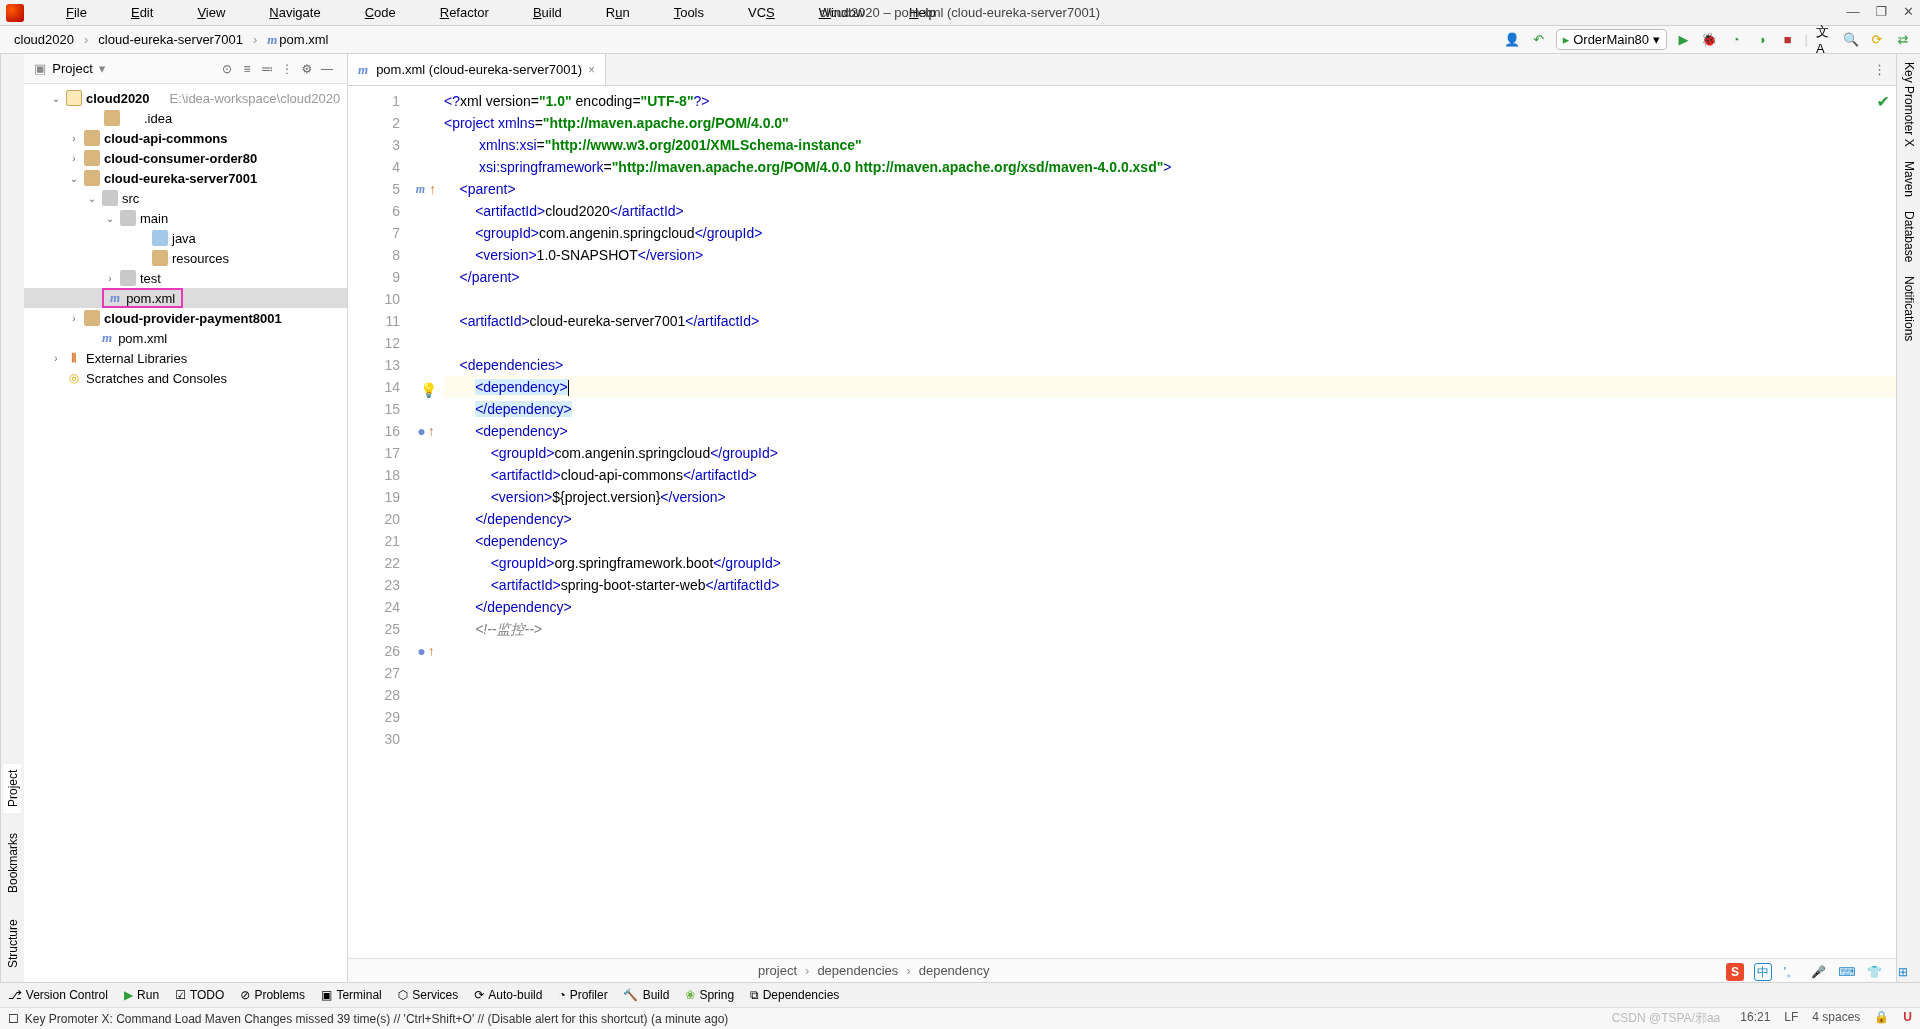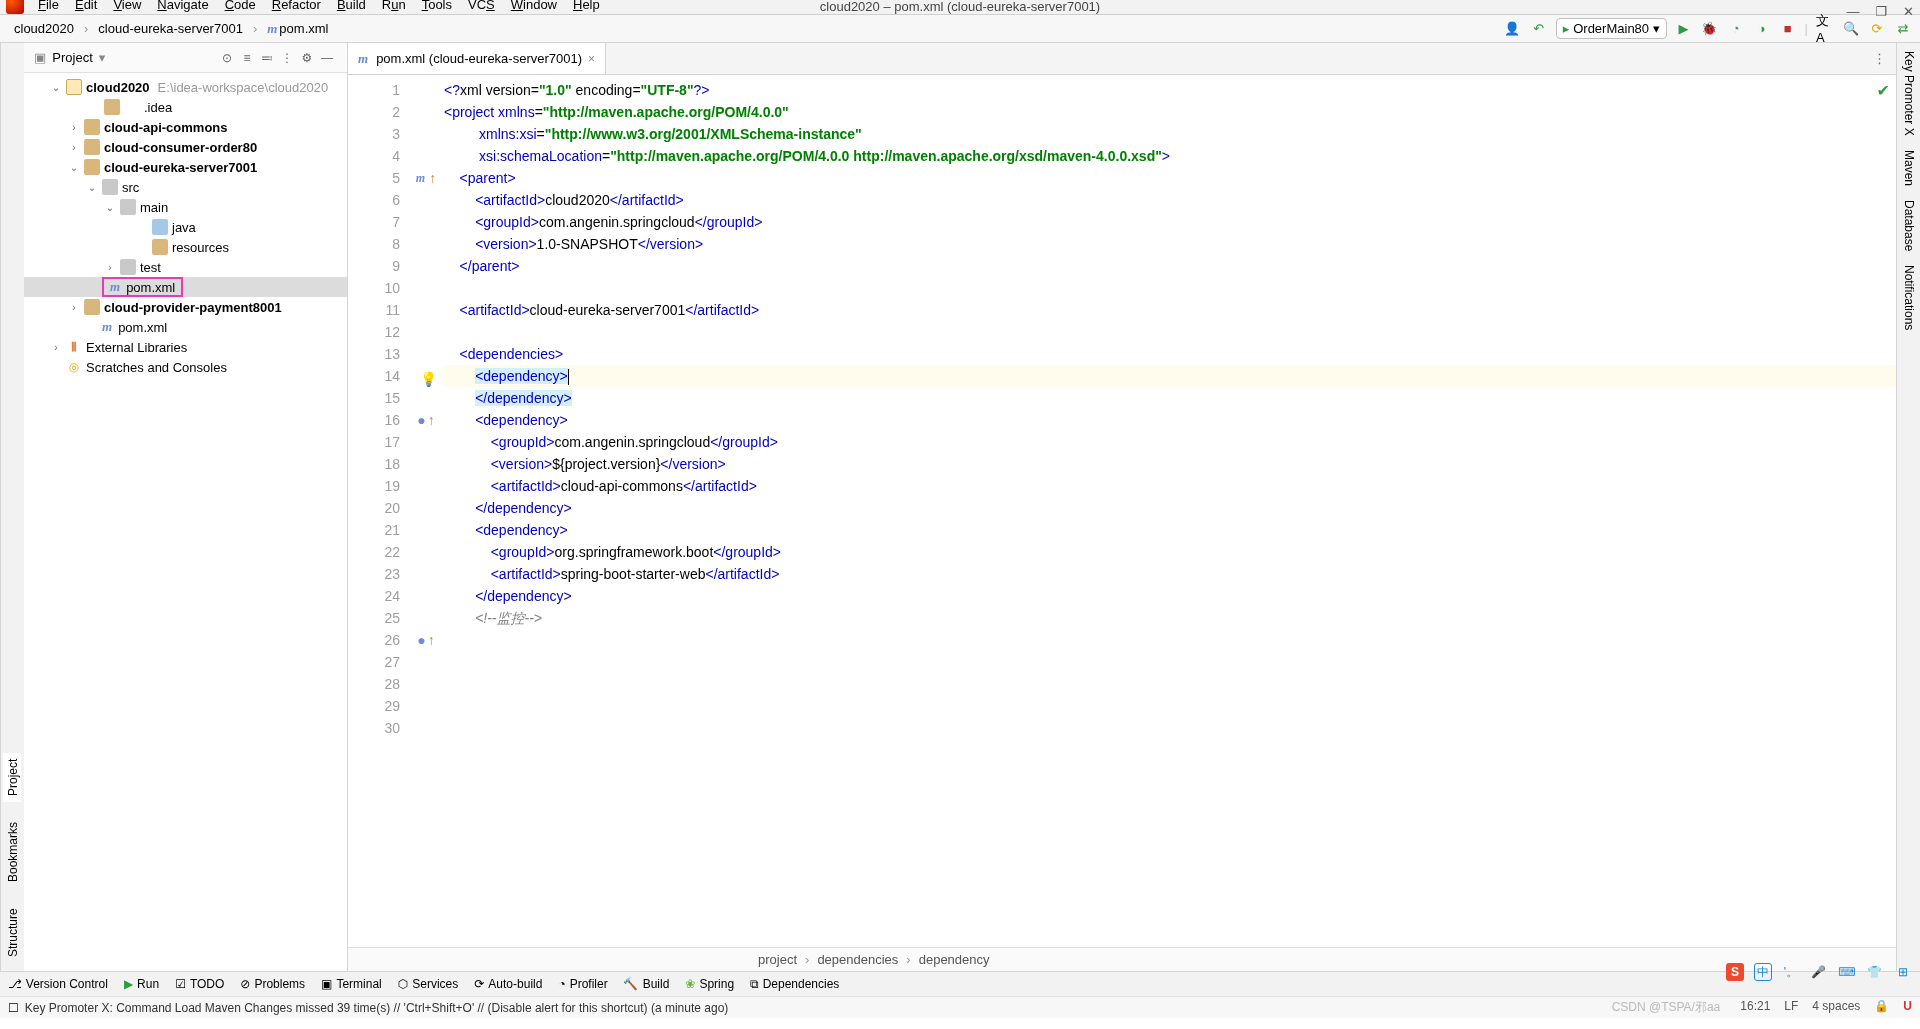--- a/index.html
+++ b/index.html
@@ -1,18 +1,18 @@
 <!DOCTYPE html>
 <html><head>
   <meta charset="utf-8">
   <style>
     * { margin: 0; padding: 0; box-sizing: border-box; font-family: "Segoe UI", Arial, sans-serif; }
     body { background: #fff; color: #000; font-size: 13px; overflow: hidden; height: 1029px; width: 1920px; position: relative; }
 
-    .menubar { height: 15px; display: flex; align-items: flex-end; background: #f2f2f2; border-bottom: 1px solid #d0d0d0; padding: 0 6px; }
+    .menubar { height: 26px; display: flex; align-items: center; background: #f2f2f2; border-bottom: 1px solid #d0d0d0; padding: 0 6px; gap: 28px; }
     .menubar .app-icon { width: 18px; height: 18px; margin-right: 6px; background: radial-gradient(circle at 30% 30%, #ff5a00, #b30000); border-radius: 3px; }
     .menubar .mitem { padding: 2px 8px; cursor: default; }
     .menubar .mitem u { text-decoration: underline; }
     .menubar .wintitle { position: absolute; left: 50%; transform: translateX(-50%); color: #444; }
     .win-controls { position: absolute; right: 6px; top: 4px; display: flex; gap: 16px; color: #555; }
 
     .navbar { height: 28px; display: flex; align-items: center; background: #f7f7f7; border-bottom: 1px solid #d4d4d4; padding: 0 10px; gap: 6px; }
     .crumb { padding: 2px 4px; }
     .crumb-sep { color: #999; }
     .m-icon { color: #6c8cd5; font-weight: bold; font-style: italic; margin-right: 2px; font-family: serif; }
@@ -34,21 +34,21 @@
     .tree { flex: 1; overflow: auto; padding: 4px 0; }
     .tree-row { display: flex; align-items: center; height: 20px; gap: 4px; white-space: nowrap; }
     .tree-row .arrow { width: 12px; text-align: center; color: #6b6b6b; font-size: 10px; }
     .tree-row .ficon { width: 16px; height: 16px; display: inline-flex; align-items: center; justify-content: center; font-size: 12px; }
     .ficon.folder { background: #d9b77c; border-radius: 2px; }
     .ficon.folder-blue { background: #a3c8e8; border-radius: 2px; }
     .ficon.folder-gray { background: #c9c9c9; border-radius: 2px; }
     .ficon.root { background: #ffe9b8; border: 1px solid #caa95a; border-radius: 2px; }
     .ficon.bars { color: #e07e3a; font-weight: bold; }
     .tree-row .label { }
-    .tree-row .sub { color: #999; margin-left: 4px; }
+    .tree-row .sub { color: #999; margin-left: 16px; }
     .tree-row.bold .label { font-weight: 600; }
     .tree-row.sel { background: #dcdcdc; }
     .tree-row .hi-box { border: 2px solid #e83ab8; padding: 0 6px; display: inline-flex; align-items: center; height: 20px; gap: 4px; }
 
     .editor-area { flex: 1; display: flex; flex-direction: column; position: relative; }
     .tabbar { height: 32px; display: flex; align-items: center; border-bottom: 1px solid #d4d4d4; background: #f4f4f4; }
     .etab { height: 100%; display: flex; align-items: center; padding: 0 10px; background: #fff; border-right: 1px solid #d4d4d4; gap: 6px; position: relative; }
     .etab .close { color: #888; font-size: 12px; }
     .tabbar .dots { margin-left: auto; padding: 0 10px; color: #666; }
 
@@ -325,36 +325,36 @@
           </div>
           <div class="srow"></div>
           <div class="srow"></div>
           <div class="srow"></div>
           <div class="srow"></div>
         </div>
       <div class="code" id="code">
           <div class="crow"><span class="t-tag">&lt;?</span>xml version=<span class="t-str">"1.0"</span> encoding=<span class="t-str">"UTF-8"</span><span class="t-tag">?&gt;</span></div>
           <div class="crow"><span class="t-tag">&lt;project</span> <span class="t-attr">xmlns</span>=<span class="t-str">"http://maven.apache.org/POM/4.0.0"</span></div>
           <div class="crow">         <span class="t-attr">xmlns:xsi</span>=<span class="t-str">"http://www.w3.org/2001/XMLSchema-instance"</span></div>
-          <div class="crow">         <span class="t-attr">xsi:schemaLocation</span>=<span class="t-str">"http://maven.apache.org/POM/4.0.0 http://maven.apache.org/xsd/maven-4.0.0.xsd"</span><span class="t-tag">&gt;</span></div>
+          <div class="crow">         <span class="t-attr">xsi:springframework</span>=<span class="t-str">"http://maven.apache.org/POM/4.0.0 http://maven.apache.org/xsd/maven-4.0.0.xsd"</span><span class="t-tag">&gt;</span></div>
           <div class="crow">    <span class="t-tag">&lt;parent&gt;</span></div>
           <div class="crow">        <span class="t-tag">&lt;artifactId&gt;</span>cloud2020<span class="t-tag">&lt;/artifactId&gt;</span></div>
           <div class="crow">        <span class="t-tag">&lt;groupId&gt;</span>com.angenin.springcloud<span class="t-tag">&lt;/groupId&gt;</span></div>
           <div class="crow">        <span class="t-tag">&lt;version&gt;</span>1.0-SNAPSHOT<span class="t-tag">&lt;/version&gt;</span></div>
           <div class="crow">    <span class="t-tag">&lt;/parent&gt;</span></div>
           <div class="crow"> </div>
           <div class="crow">    <span class="t-tag">&lt;artifactId&gt;</span>cloud-eureka-server7001<span class="t-tag">&lt;/artifactId&gt;</span></div>
           <div class="crow"> </div>
           <div class="crow">    <span class="t-tag">&lt;dependencies&gt;</span></div>
           <div class="crow hl" style="position:relative">        <span class="hl-tag"><span class="t-tag">&lt;dependency&gt;</span></span><span class="cursor-line"></span><span class="bulb" style="position:absolute;left:-24px;top:3px">💡</span></div>
           <div class="crow">        <span class="hl-tag"><span class="t-tag">&lt;/dependency&gt;</span></span></div>
           <div class="crow">        <span class="t-tag">&lt;dependency&gt;</span></div>
           <div class="crow">            <span class="t-tag">&lt;groupId&gt;</span>com.angenin.springcloud<span class="t-tag">&lt;/groupId&gt;</span></div>
+          <div class="crow">            <span class="t-tag">&lt;artifactId&gt;</span>cloud-api-commons<span class="t-tag">&lt;/artifactId&gt;</span></div>
           <div class="crow">            <span class="t-tag">&lt;version&gt;</span>${project.version}<span class="t-tag">&lt;/version&gt;</span></div>
-          <div class="crow">            <span class="t-tag">&lt;artifactId&gt;</span>cloud-api-commons<span class="t-tag">&lt;/artifactId&gt;</span></div>
           <div class="crow">        <span class="t-tag">&lt;/dependency&gt;</span></div>
           <div class="crow">        <span class="t-tag">&lt;dependency&gt;</span></div>
           <div class="crow">            <span class="t-tag">&lt;groupId&gt;</span>org.springframework.boot<span class="t-tag">&lt;/groupId&gt;</span></div>
           <div class="crow">            <span class="t-tag">&lt;artifactId&gt;</span>spring-boot-starter-web<span class="t-tag">&lt;/artifactId&gt;</span></div>
           <div class="crow">        <span class="t-tag">&lt;/dependency&gt;</span></div>
           <div class="crow">        <span class="t-comment">&lt;!--监控--&gt;</span></div>
         </div>
       <span class="check">✔</span>
     </div>
     <div class="breadcrumb2">

